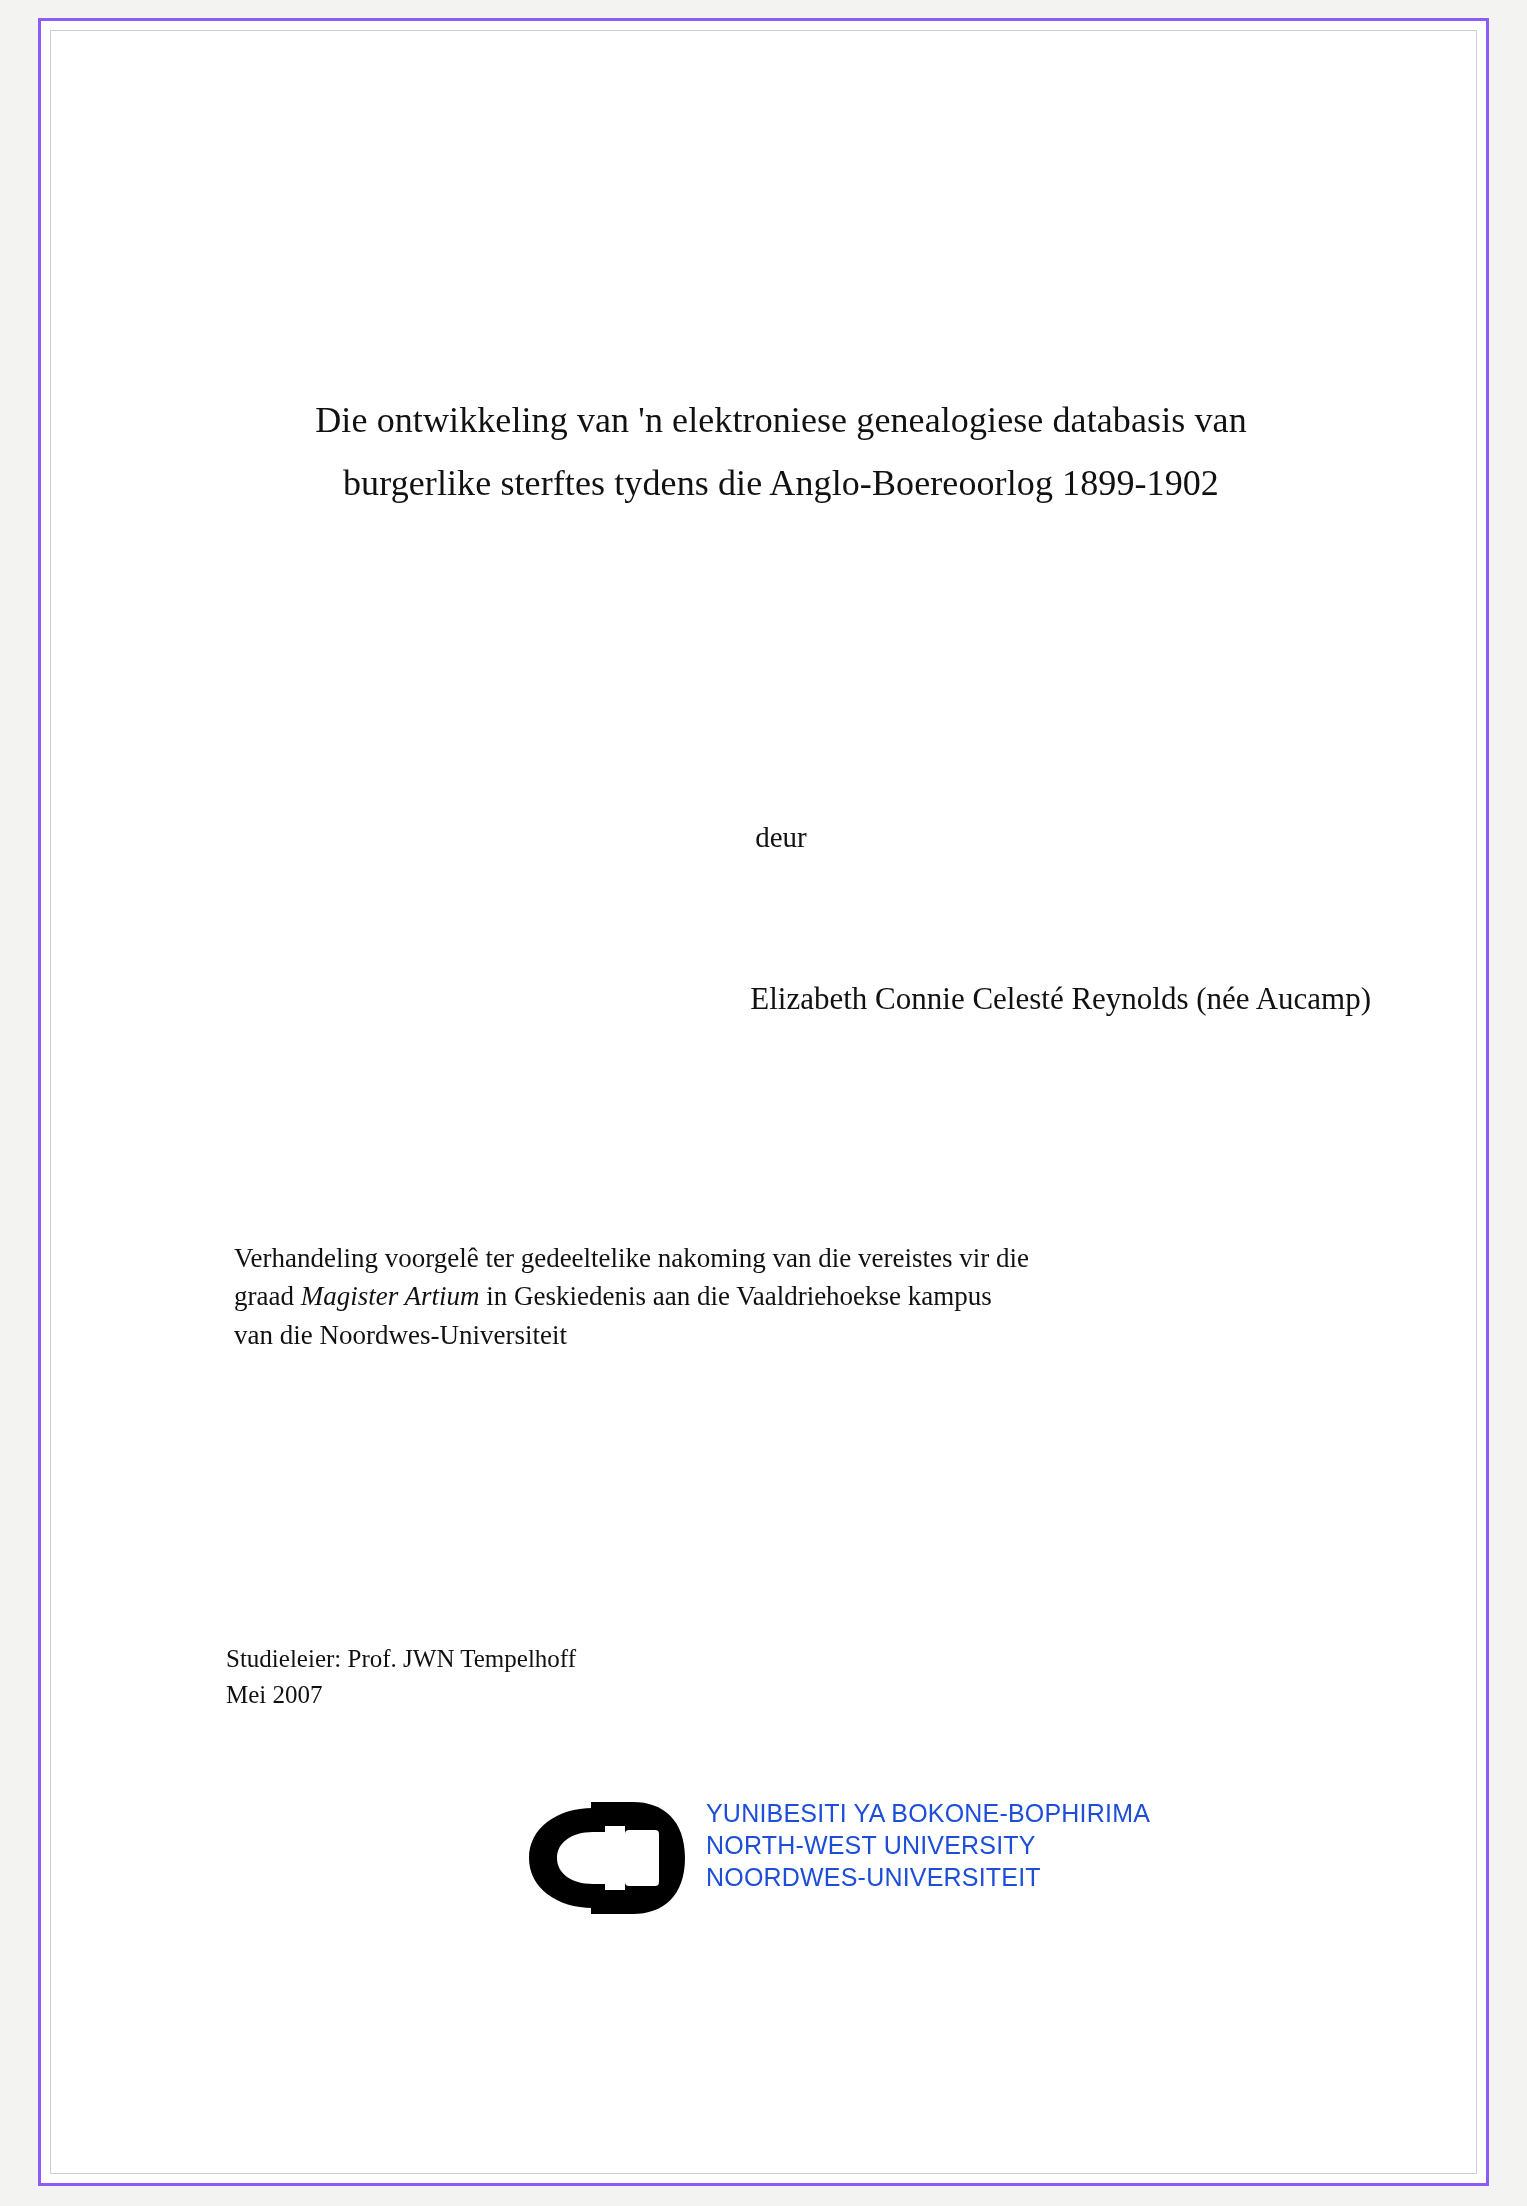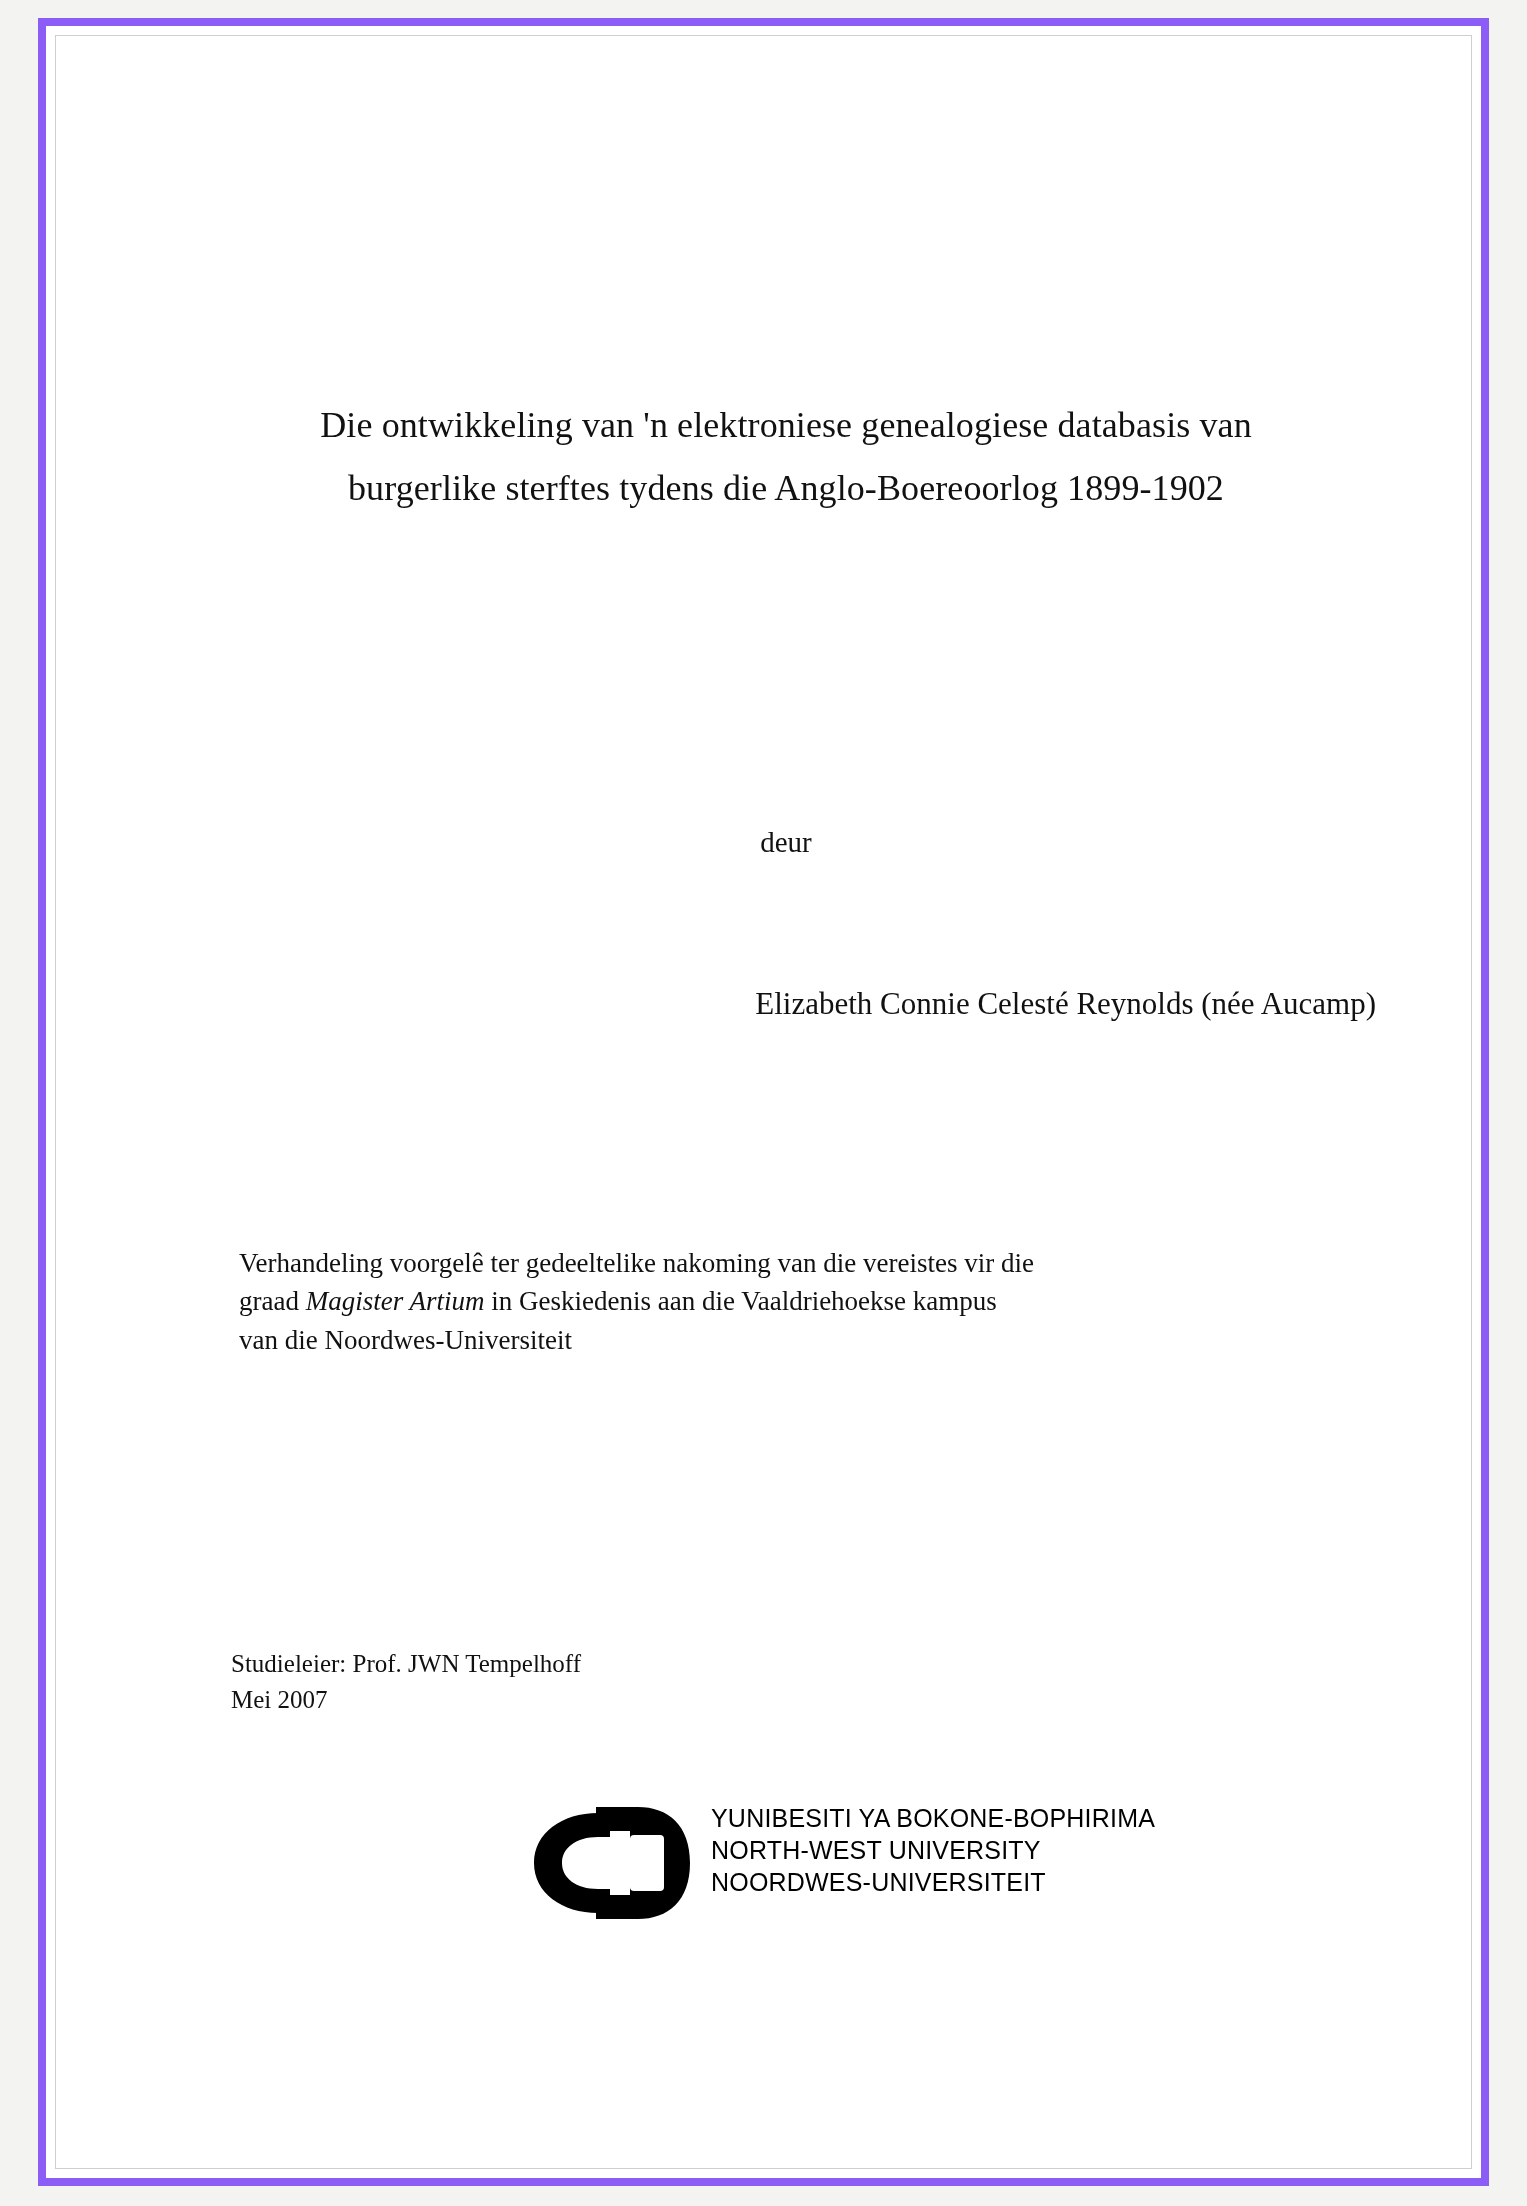--- a/index.html
+++ b/index.html
@@ -23,21 +23,21 @@
     background: #f3f3f1;
   }
 
   
   .page-frame {
     position: absolute;
     left: 38px;
     top: 18px;
     width: 1451px;
     height: 2168px;
-    border: 8px solid #8b5cf6;
+    border: 3px solid #8b5cf6;
     background: #ffffff;
     box-sizing: border-box;
   }
   .page-frame::after {
     content: "";
     position: absolute;
     left: 9px;
     top: 9px;
     right: 9px;
     bottom: 9px;
@@ -133,21 +133,21 @@
     display: block;
   }
   .logo-text {
     position: absolute;
     left: 185px;
     top: 2px;
     font-family: "Liberation Sans", sans-serif;
     font-size: 25px;
     line-height: 1.27;
     letter-spacing: 0.2px;
-    color: #000000;
+    color: #1d4ed8;
   }
   .logo-text div { white-space: nowrap; }
 </style>
 </head>
 <body>
 
 <div class="scan">
   <div class="page-frame">
 
     <div class="content">

